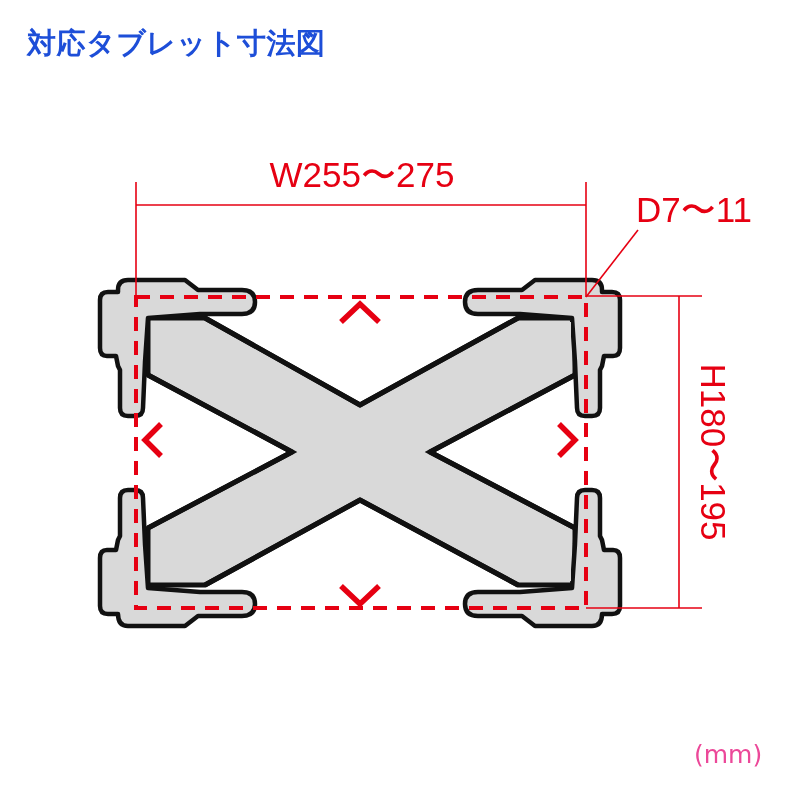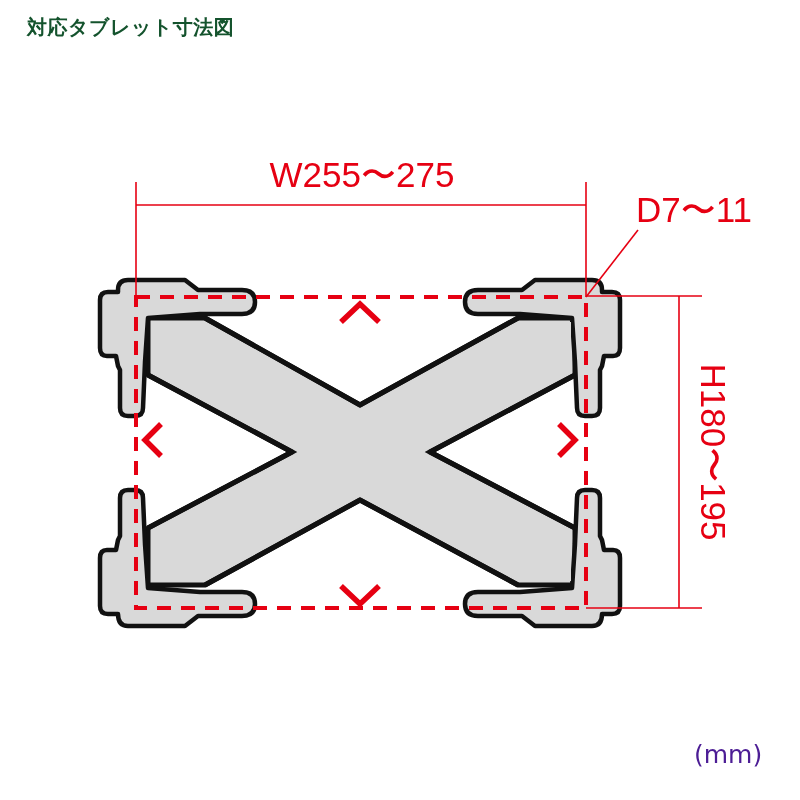--- a/index.html
+++ b/index.html
@@ -1,18 +1,18 @@
 <!DOCTYPE html>
 <html><head>
   <meta charset="utf-8">
   <style>
     html, body { margin: 0; padding: 0; background: #ffffff; }
     body { width: 800px; height: 800px; position: relative; overflow: hidden; font-family: "DejaVu Sans", "Liberation Sans", sans-serif; }
-    .title { position: absolute; left: 27px; top: 14px; font-size: 20px; font-weight: bold; color: #14532d; letter-spacing: 0.5px; white-space: nowrap; }
-    .unit { position: absolute; left: 694px; top: 740px; font-size: 25px; color: #4c1d95; white-space: nowrap; }
+    .title { position: absolute; left: 27px; top: 24px; font-size: 29px; font-weight: bold; color: #1d4ed8; letter-spacing: 0.5px; white-space: nowrap; }
+    .unit { position: absolute; left: 694px; top: 740px; font-size: 25px; color: #ec4899; white-space: nowrap; }
     svg.diagram { position: absolute; left: 0; top: 0; }
     .dim-label { font-family: "Liberation Sans", sans-serif; fill: #e60012; }
   </style>
 </head>
 <body>
 
 <div class="title">対応タブレット寸法図</div>
 
 <svg class="diagram" width="800" height="800" viewBox="0 0 800 800" xmlns="http://www.w3.org/2000/svg">
 

